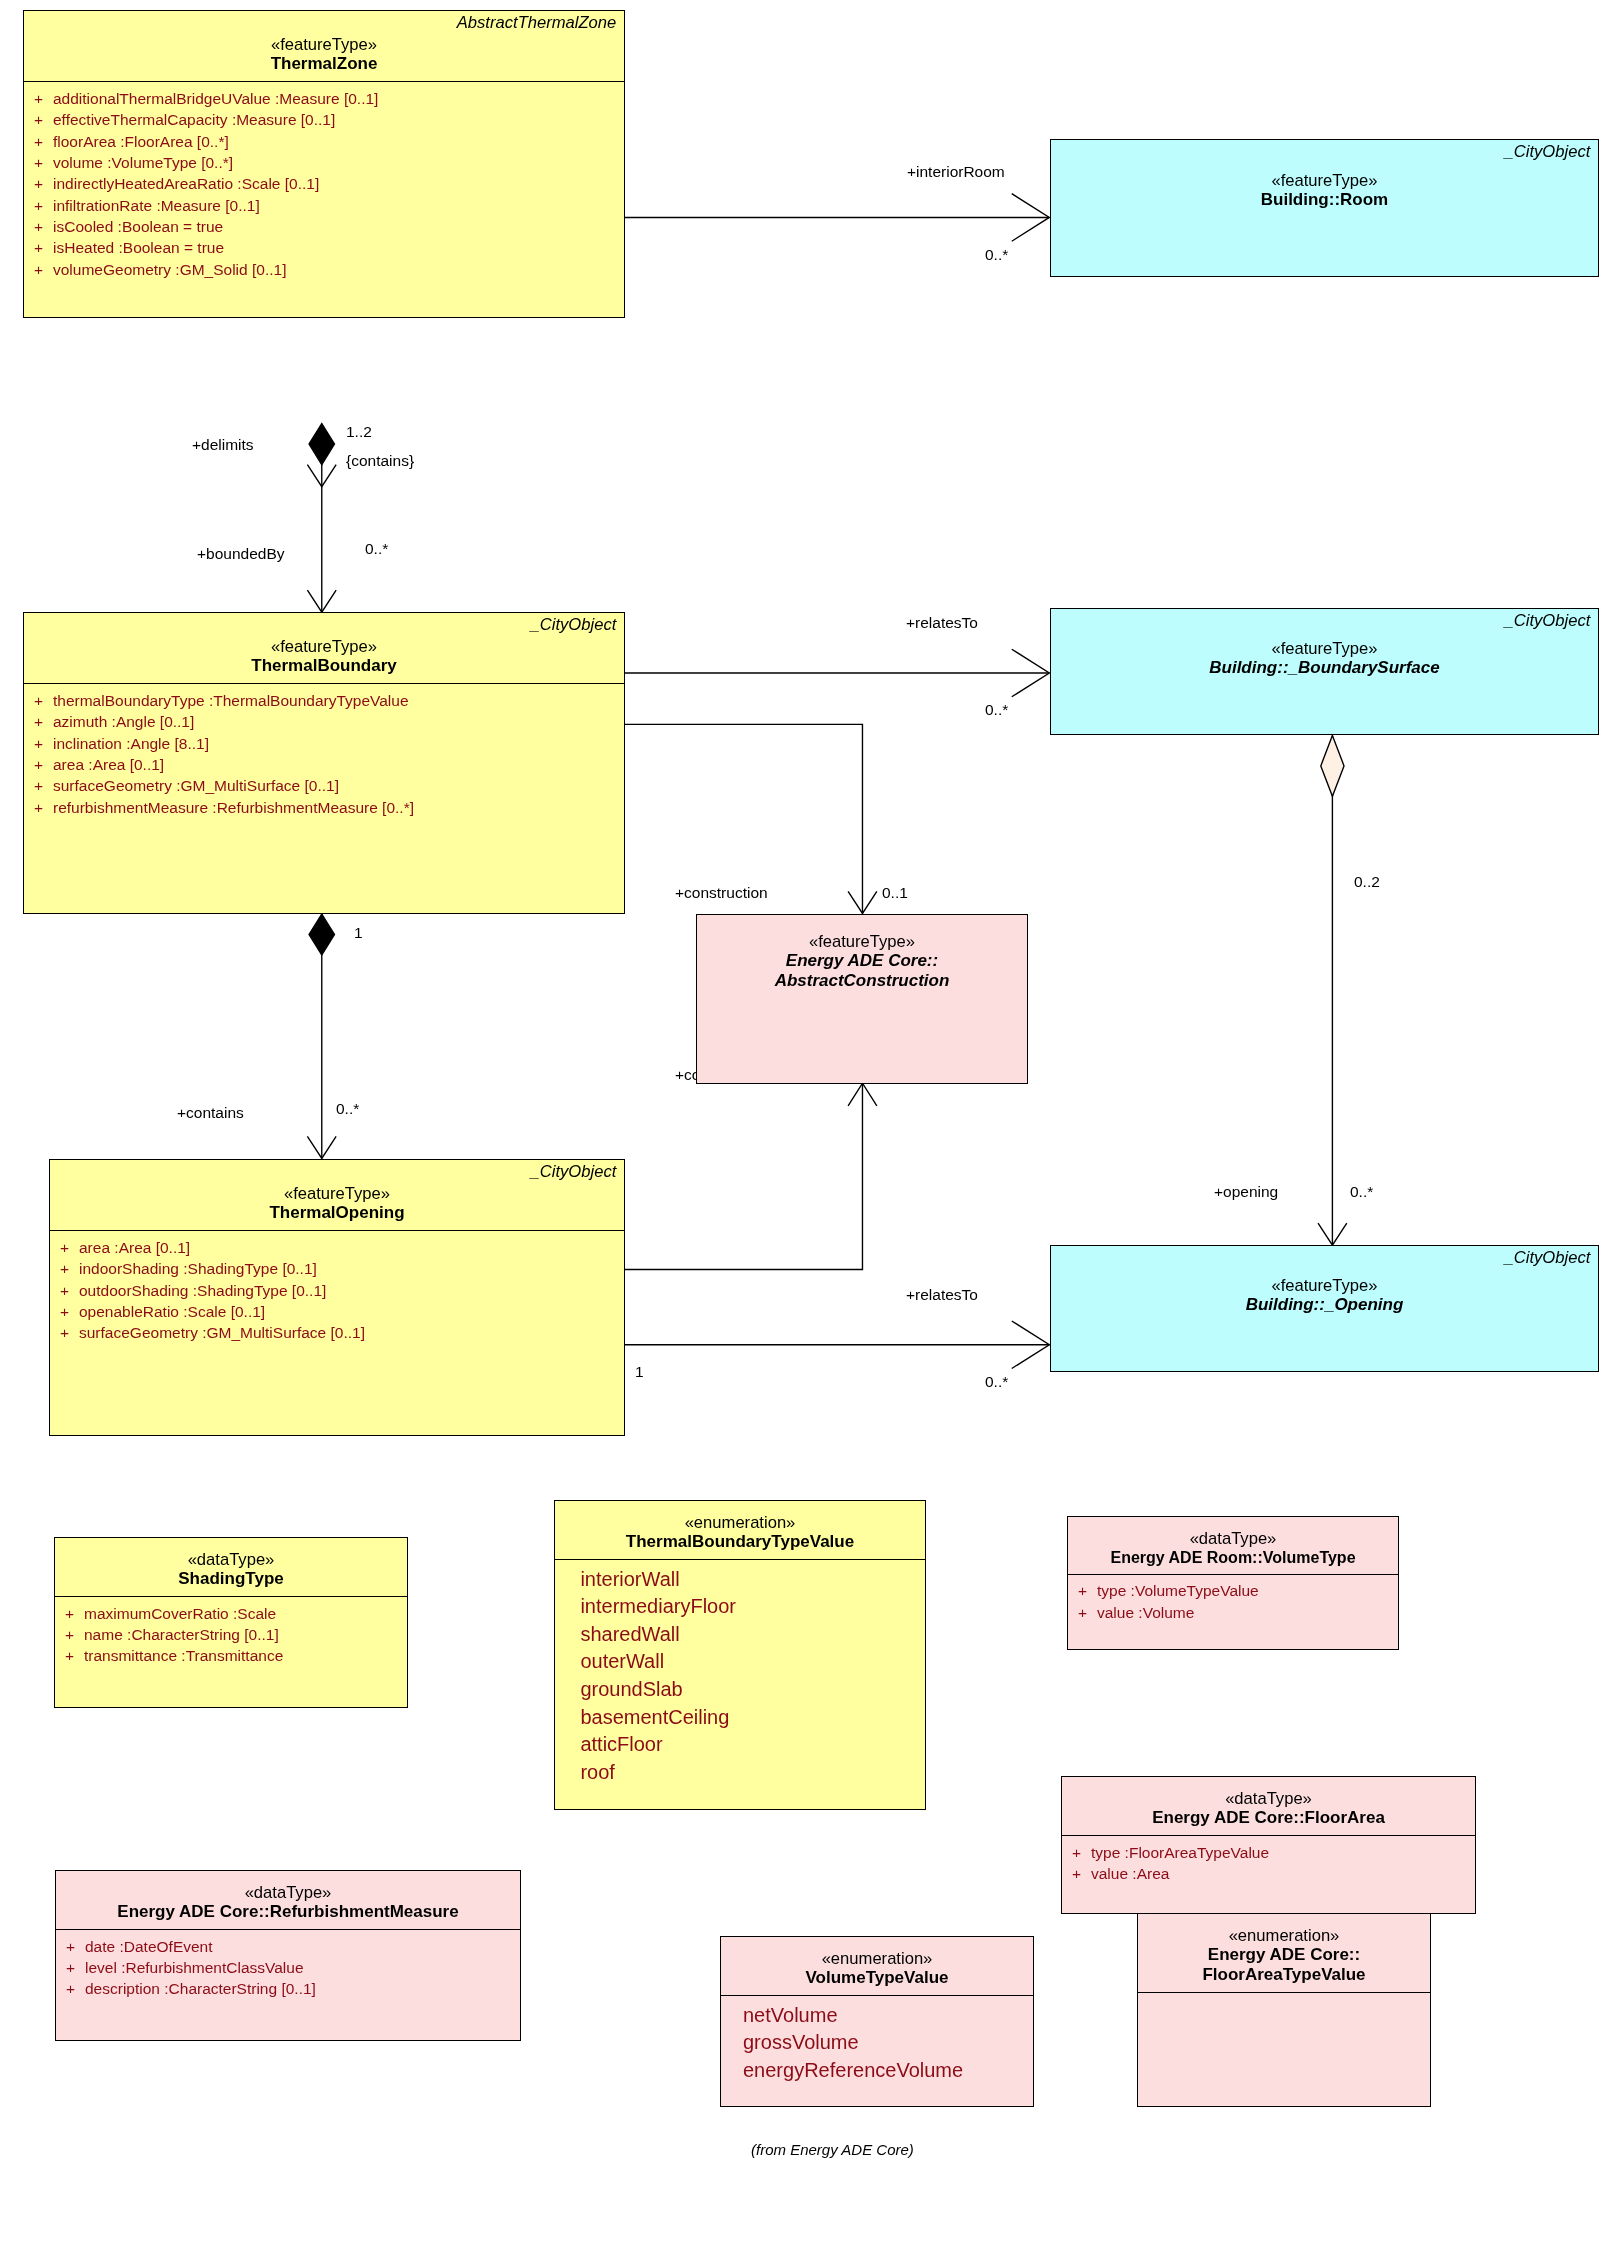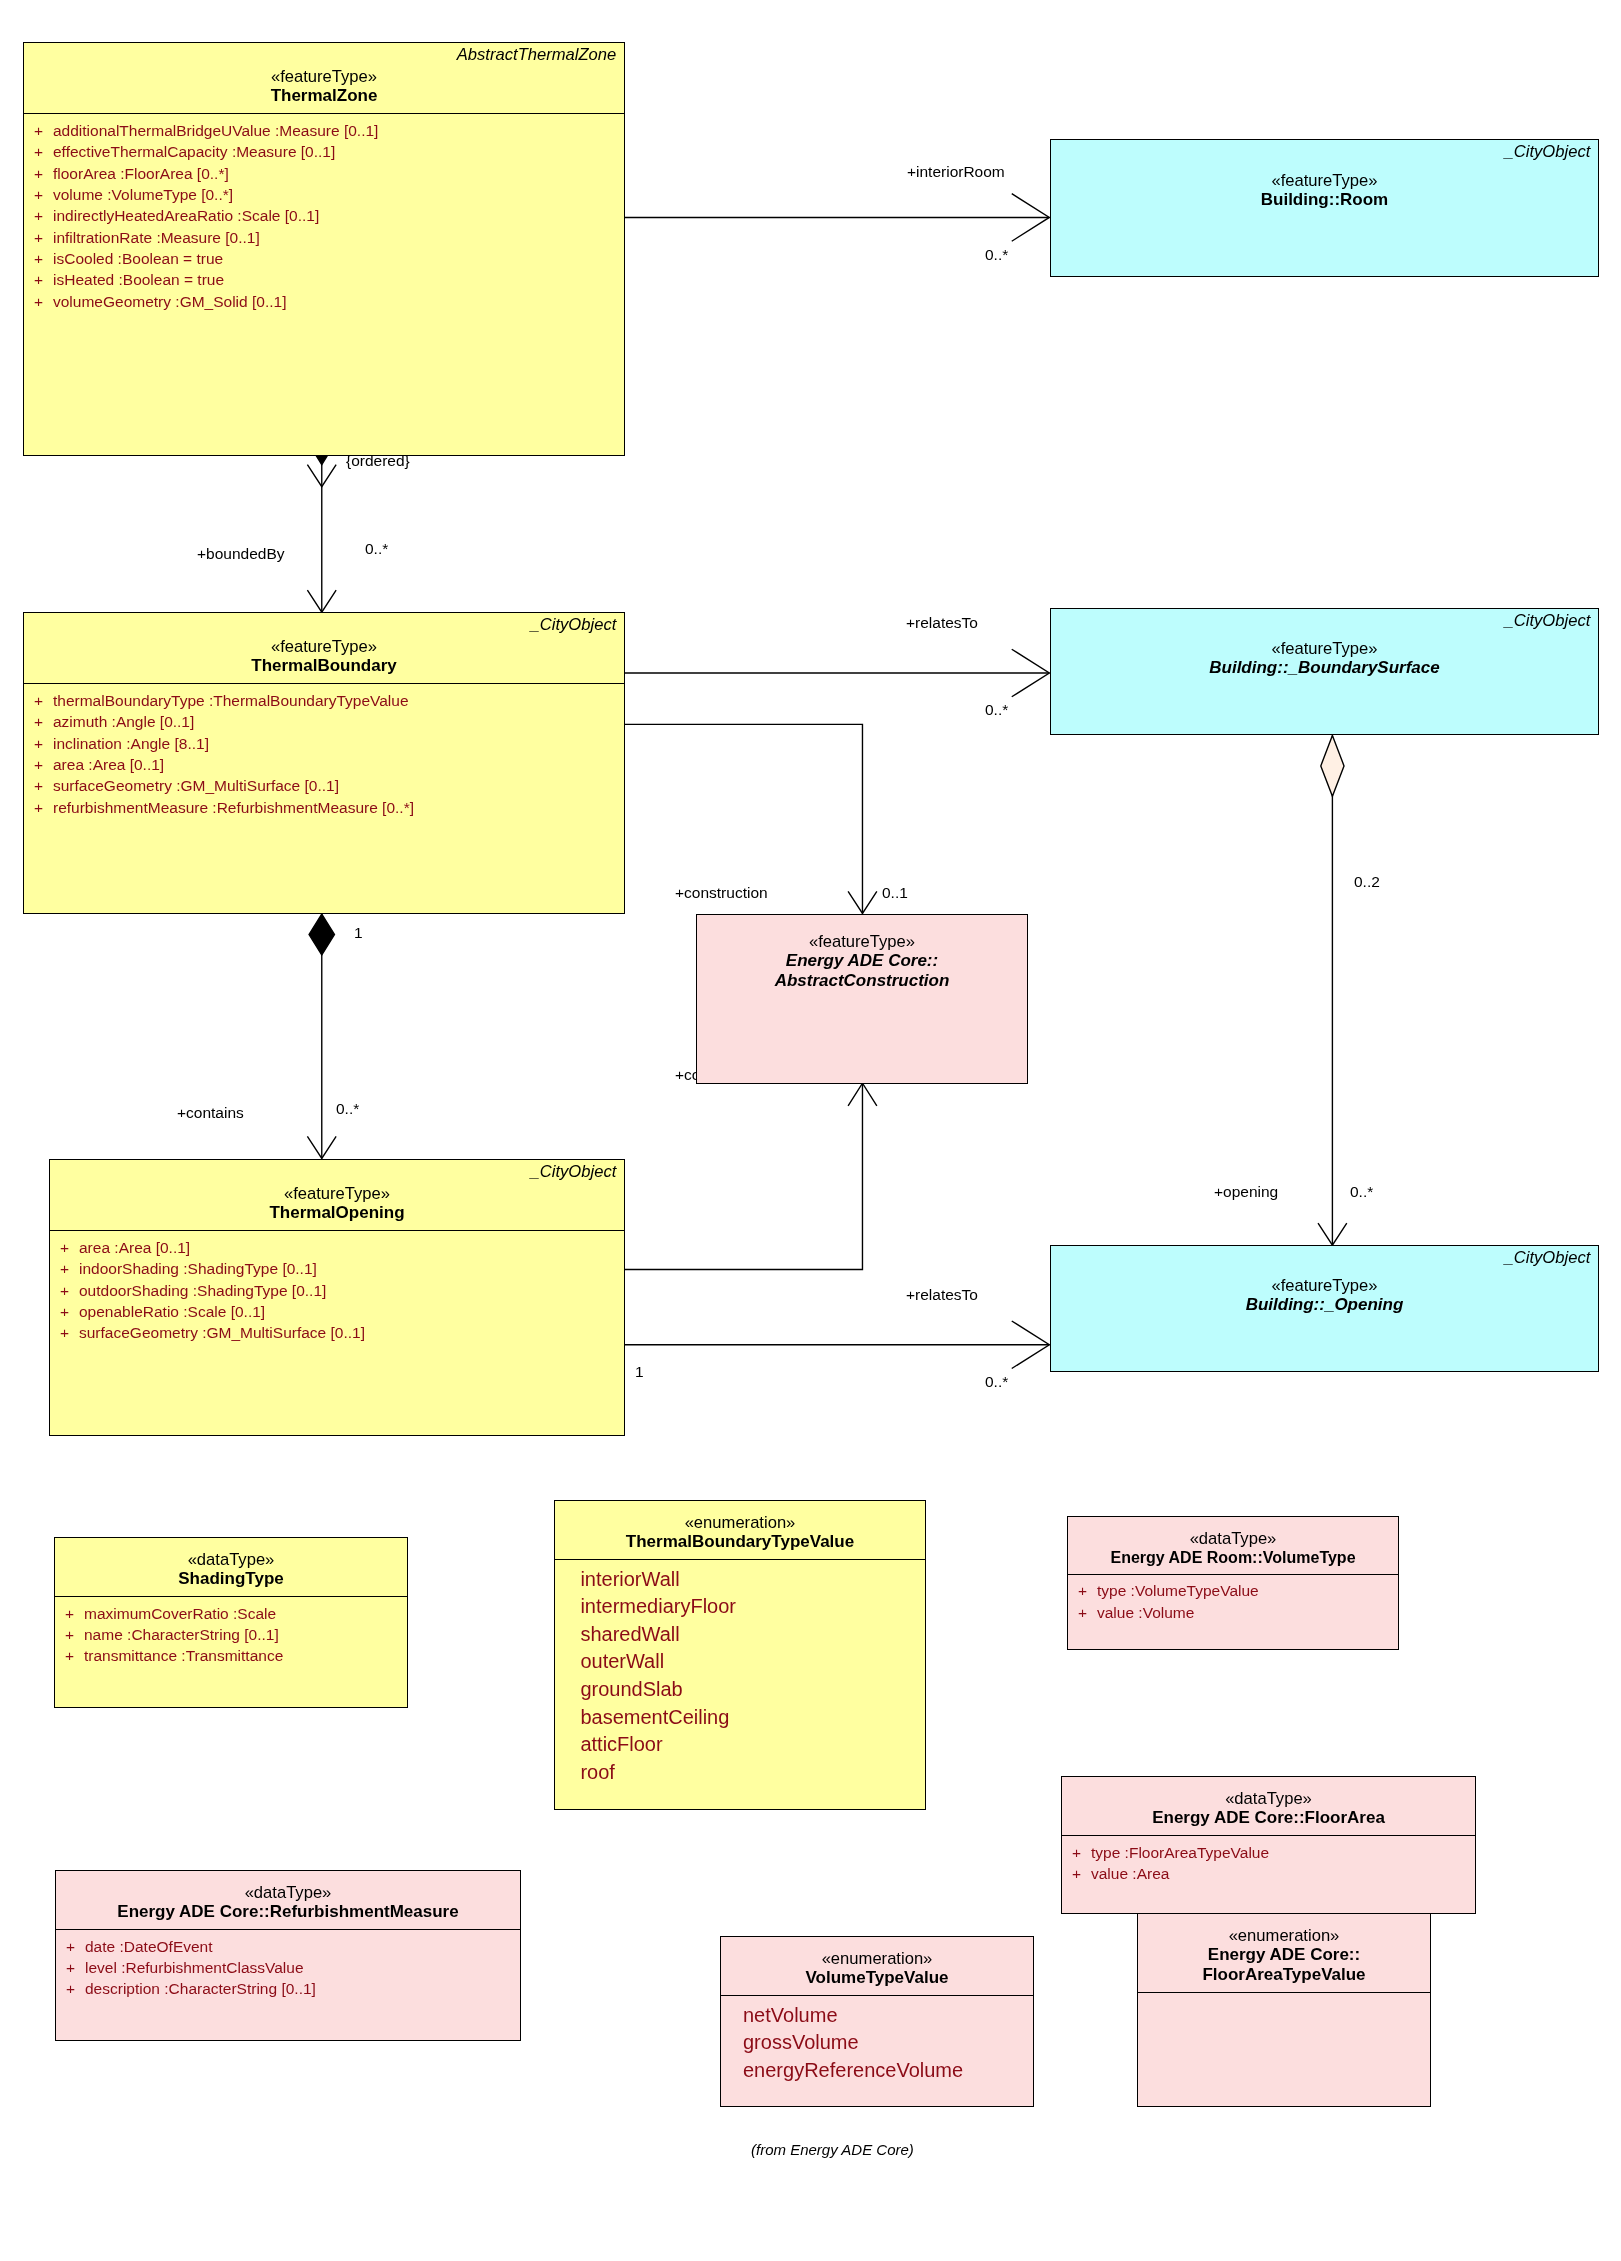--- a/index.html
+++ b/index.html
@@ -143,21 +143,21 @@
       <path d="M 1830,2389 L 1898,2432 L 1830,2475"></path>
 
     </g>
   </svg>
 
   <div class="edge-label" style="left:907px; top:163px;">+interiorRoom</div>
   <div class="edge-label" style="left:985px; top:246px;">0..*</div>
 
   <div class="edge-label" style="left:192px; top:436px;">+delimits</div>
   <div class="edge-label" style="left:346px; top:423px;">1..2</div>
-  <div class="edge-label" style="left:346px; top:452px;">{ordered}</div>
+  <div class="edge-label" style="left:346px; top:452px;">{contains}</div>
 
   <div class="edge-label" style="left:159px; top:545px;margin-left:38px;">+boundedBy</div>
   <div class="edge-label" style="left:365px; top:540px;">0..*</div>
 
   <div class="edge-label" style="left:906px; top:614px;">+relatesTo</div>
   <div class="edge-label" style="left:985px; top:701px;">0..*</div>
 
   <div class="edge-label" style="left:675px; top:884px;">+construction</div>
   <div class="edge-label" style="left:882px; top:884px;">0..1</div>
 
@@ -170,21 +170,21 @@
 
   <div class="edge-label" style="left:1214px; top:1183px;">+opening</div>
   <div class="edge-label" style="left:1350px; top:1183px;">0..*</div>
 
   <div class="edge-label" style="left:1354px; top:873px;">0..2</div>
 
   <div class="edge-label" style="left:906px; top:1286px;">+relatesTo</div>
   <div class="edge-label" style="left:635px; top:1363px;">1</div>
   <div class="edge-label" style="left:985px; top:1373px;">0..*</div>
 
-  <div class="uml-box yellow" style="left:23px; top:10px; width:602px; height:414px;margin-top:32px;">
+  <div class="uml-box yellow" style="left:23px; top:10px; width:602px; height:308px;">
     <div class="hdr has-compartment">
       <div class="corner-note">AbstractThermalZone</div>
       <div class="stereo">«featureType»</div>
       <div class="cname">ThermalZone</div>
     </div>
     <div class="attrs">
       <div class="attr-row">
           <span class="attr-vis">+</span>
           <span class="attr-text">additionalThermalBridgeUValue  :Measure [0..1]</span>
         </div>

